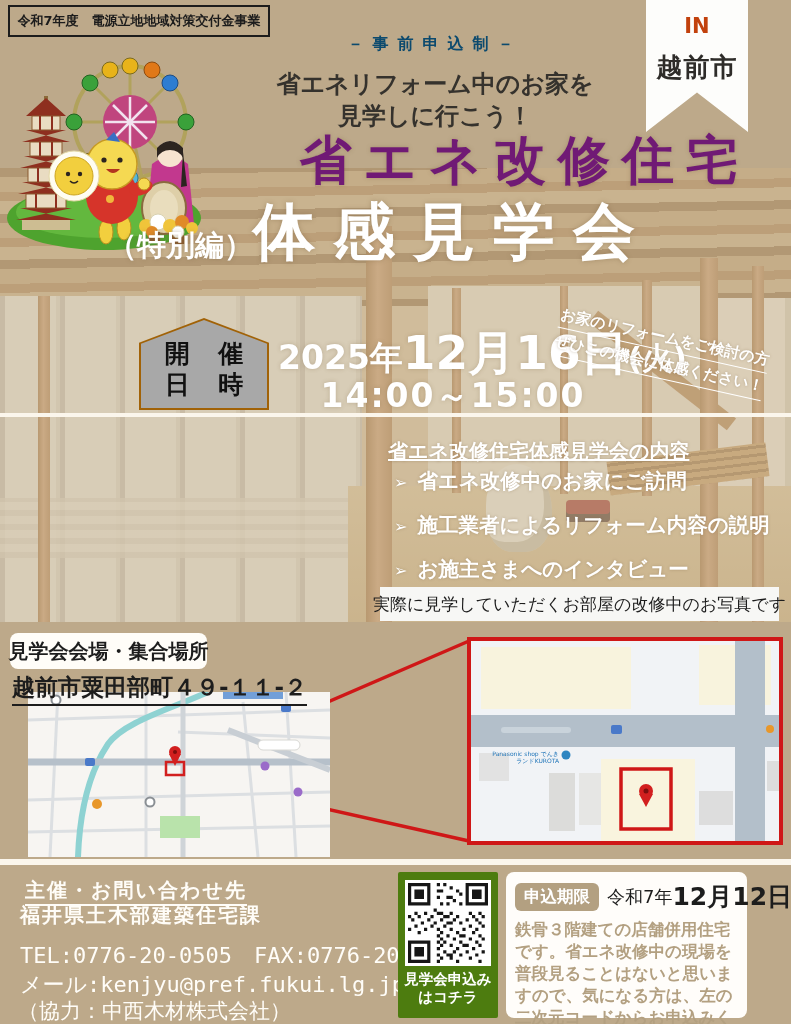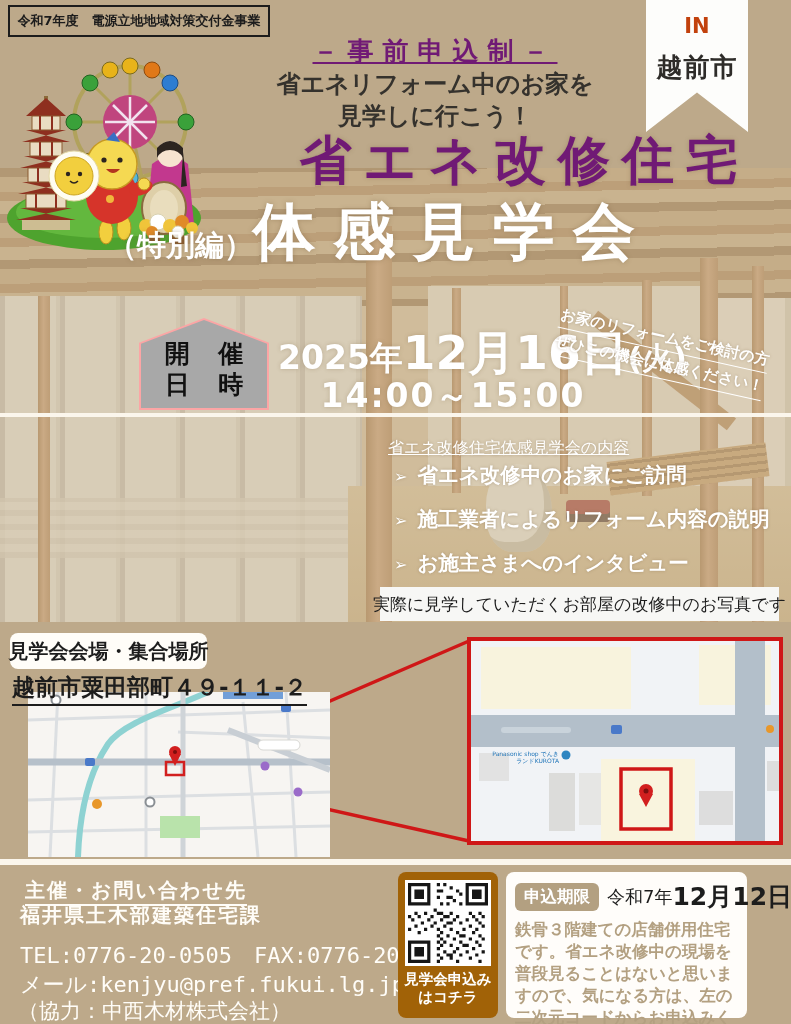--- a/index.html
+++ b/index.html
@@ -6,21 +6,21 @@
   #poster{
     position:relative;width:791px;height:1024px;margin:0 auto;
     background:#bda98a;overflow:hidden;
     font-family:"DejaVu Sans","Liberation Sans",sans-serif;color:#2b2926;
   }
   
   .prog-badge{position:absolute;left:8px;top:5px;width:258px;height:28px;
     border:2px solid #1c1c1c;display:flex;align-items:center;justify-content:center;
     font-size:13px;font-weight:bold;color:#1c1c1c;white-space:nowrap;}
   .pre-apply{position:absolute;left:250px;top:34px;width:370px;text-align:center;
-    font-size:26px;font-weight:bold;letter-spacing:9px;color:#701a75;white-space:nowrap;text-decoration:underline;}
+    font-size:16px;font-weight:bold;letter-spacing:9px;color:#0c4a6e;white-space:nowrap;}
   .subtitle{position:absolute;left:230px;top:68px;width:410px;text-align:center;
     font-size:24px;font-weight:bold;color:#35322d;line-height:1.35;}
   .ribbon{position:absolute;left:646px;top:0;width:102px;height:132px;background:#fdfdfb;
     clip-path:polygon(0 0,100% 0,100% 100%,50% 70%,0 100%);
     display:flex;flex-direction:column;align-items:center;filter:drop-shadow(0 2px 2px rgba(0,0,0,.18));}
   .ribbon .in{margin-top:14px;font-size:21px;font-weight:bold;color:#c2410c;}
   .ribbon .city{margin-top:12px;font-size:26px;font-weight:bold;color:#2e2c29;letter-spacing:1px;}
   
   .title1{position:absolute;left:150px;top:126px;width:600px;text-align:right;
     font-size:52px;font-weight:bold;color:#701a75;letter-spacing:12px;white-space:nowrap;
@@ -48,40 +48,40 @@
   .ph-post{background:linear-gradient(90deg,#a97e4e,#cda176 45%,#b4885a);}
   .ph-bag{left:486px;top:296px;width:66px;height:88px;background:#eceade;border-radius:46% 54% 40% 40%;
     box-shadow:inset -8px -10px 0 rgba(170,160,130,.5);}
   .ph-tool{left:566px;top:332px;width:44px;height:22px;background:#a6423a;border-radius:4px;
     box-shadow:inset 0 -8px 0 #5d4438;}
   .ph-lumber{left:608px;top:284px;width:160px;height:34px;
     background:repeating-linear-gradient(0deg,#c8a06a 0 5px,#a37c4e 5px 8px);transform:rotate(-7deg);}
   .ph-overlay{left:0;top:0;width:791px;height:454px;background:rgba(199,179,147,.5);}
   .white-line{position:absolute;left:0;width:791px;background:#fbf6ec;z-index:7;}
   
-  .house-badge-outer{position:absolute;left:139px;top:318px;width:130px;height:92px;background:#fca5a5;
+  .house-badge-outer{position:absolute;left:139px;top:318px;width:130px;height:92px;background:#a16207;
     clip-path:polygon(50% 0,100% 27%,100% 100%,0 100%,0 27%);z-index:8;}
   .house-badge{position:absolute;left:2px;top:2px;width:126px;height:88px;background:#a8a8a8;
     clip-path:polygon(50% 0,100% 27%,100% 100%,0 100%,0 27%);
     display:flex;flex-direction:column;align-items:center;justify-content:flex-end;padding-bottom:8px;box-sizing:border-box;}
   .house-badge div{font-size:25px;font-weight:bold;color:#111;letter-spacing:10px;line-height:1.25;white-space:nowrap;margin-left:10px;}
   .date-row{position:absolute;left:278px;top:322px;width:350px;color:#fff;
     font-weight:bold;white-space:nowrap;z-index:8;text-shadow:0 0 4px rgba(120,95,60,.3);}
   .date-row .yr{font-size:33px;}
   .date-row .md{font-size:47px;}
   .date-row .dw{font-size:31px;}
   .time-row{position:absolute;left:278px;top:374px;width:350px;text-align:center;color:#fff;
     font-size:33px;font-weight:bold;letter-spacing:2px;z-index:8;text-shadow:0 0 4px rgba(120,95,60,.3);}
   .diag{position:absolute;left:540px;top:296px;width:262px;transform:rotate(12.5deg);
     transform-origin:left top;text-align:center;z-index:8;}
   .diag span{display:inline-block;font-size:15px;font-weight:bold;color:#fff;
     border-bottom:1.5px solid #fff;line-height:1.75;white-space:nowrap;text-shadow:0 0 3px rgba(120,95,60,.4);}
   
   .contents{position:absolute;left:388px;top:438px;z-index:8;color:#fff;}
-  .contents .hd{font-size:16px;font-weight:normal;text-decoration:underline;white-space:nowrap;
+  .contents .hd{font-size:20px;font-weight:bold;text-decoration:underline;white-space:nowrap;
     text-shadow:0 0 3px rgba(120,95,60,.4);}
   .contents ul{list-style:none;margin:2px 0 0 6px;padding:0;}
   .contents li{font-size:20.5px;font-weight:bold;margin-bottom:16px;white-space:nowrap;
     text-shadow:0 0 3px rgba(120,95,60,.4);}
   .contents li .ar{font-size:16px;margin-right:10px;}
   .caption-box{position:absolute;left:380px;top:587px;width:399px;height:34px;background:#f7f7f5;
     display:flex;align-items:center;justify-content:center;font-size:17px;color:#1d1d1d;
     white-space:nowrap;z-index:9;}
   
   .venue-label{position:absolute;left:10px;top:633px;width:197px;height:36px;background:#fffdf8;
@@ -96,22 +96,22 @@
   
   .f-contact-hd{position:absolute;left:25px;top:877px;font-size:20px;font-weight:bold;color:#fffdf8;
     border-bottom:2px solid #fffdf8;letter-spacing:2px;white-space:nowrap;}
   .f-org{position:absolute;left:20px;top:902px;font-size:20px;font-weight:bold;color:#fffdf8;
     letter-spacing:2px;white-space:nowrap;}
   .f-tel{position:absolute;left:20px;top:941px;font-size:22px;color:#fffdf8;white-space:nowrap;
     font-family:"DejaVu Sans Mono","Liberation Mono",monospace;}
   .f-mail{position:absolute;left:20px;top:970px;font-size:22px;color:#fffdf8;white-space:nowrap;
     font-family:"DejaVu Sans Mono","Liberation Mono",monospace;}
   .f-coop{position:absolute;left:18px;top:997px;font-size:21px;color:#fffdf8;white-space:nowrap;}
-  .qr-panel{position:absolute;left:398px;top:872px;width:100px;height:146px;background:#a16207;
-    border-radius:8px;display:flex;flex-direction:column;align-items:center;}
+  .qr-panel{position:absolute;left:398px;top:872px;width:100px;height:146px;background:#4d7c0f;
+    border-radius:2px;display:flex;flex-direction:column;align-items:center;}
   .qr-white{margin-top:8px;width:86px;height:86px;background:#fff;display:flex;align-items:center;justify-content:center;}
   .qr-cap{margin-top:4px;font-size:14.5px;font-weight:bold;color:#fff;text-align:center;line-height:1.25;white-space:nowrap;}
   .deadline-box{position:absolute;left:506px;top:872px;width:241px;height:146px;background:#fffdfa;
     border-radius:8px;box-sizing:border-box;padding:8px 9px 6px 9px;}
   .dl-row{display:flex;align-items:center;white-space:nowrap;}
   .dl-badge{background:#b3a081;color:#fff;font-size:16.5px;font-weight:bold;border-radius:6px;
     padding:3px 9px;margin-right:8px;}
   .dl-era{font-size:18px;color:#1d1d1d;}
   .dl-date{font-size:25px;font-weight:bold;color:#1d1d1d;}
   .dl-note{margin-top:6px;font-size:16.5px;font-weight:bold;color:#b3a081;line-height:1.33;}

